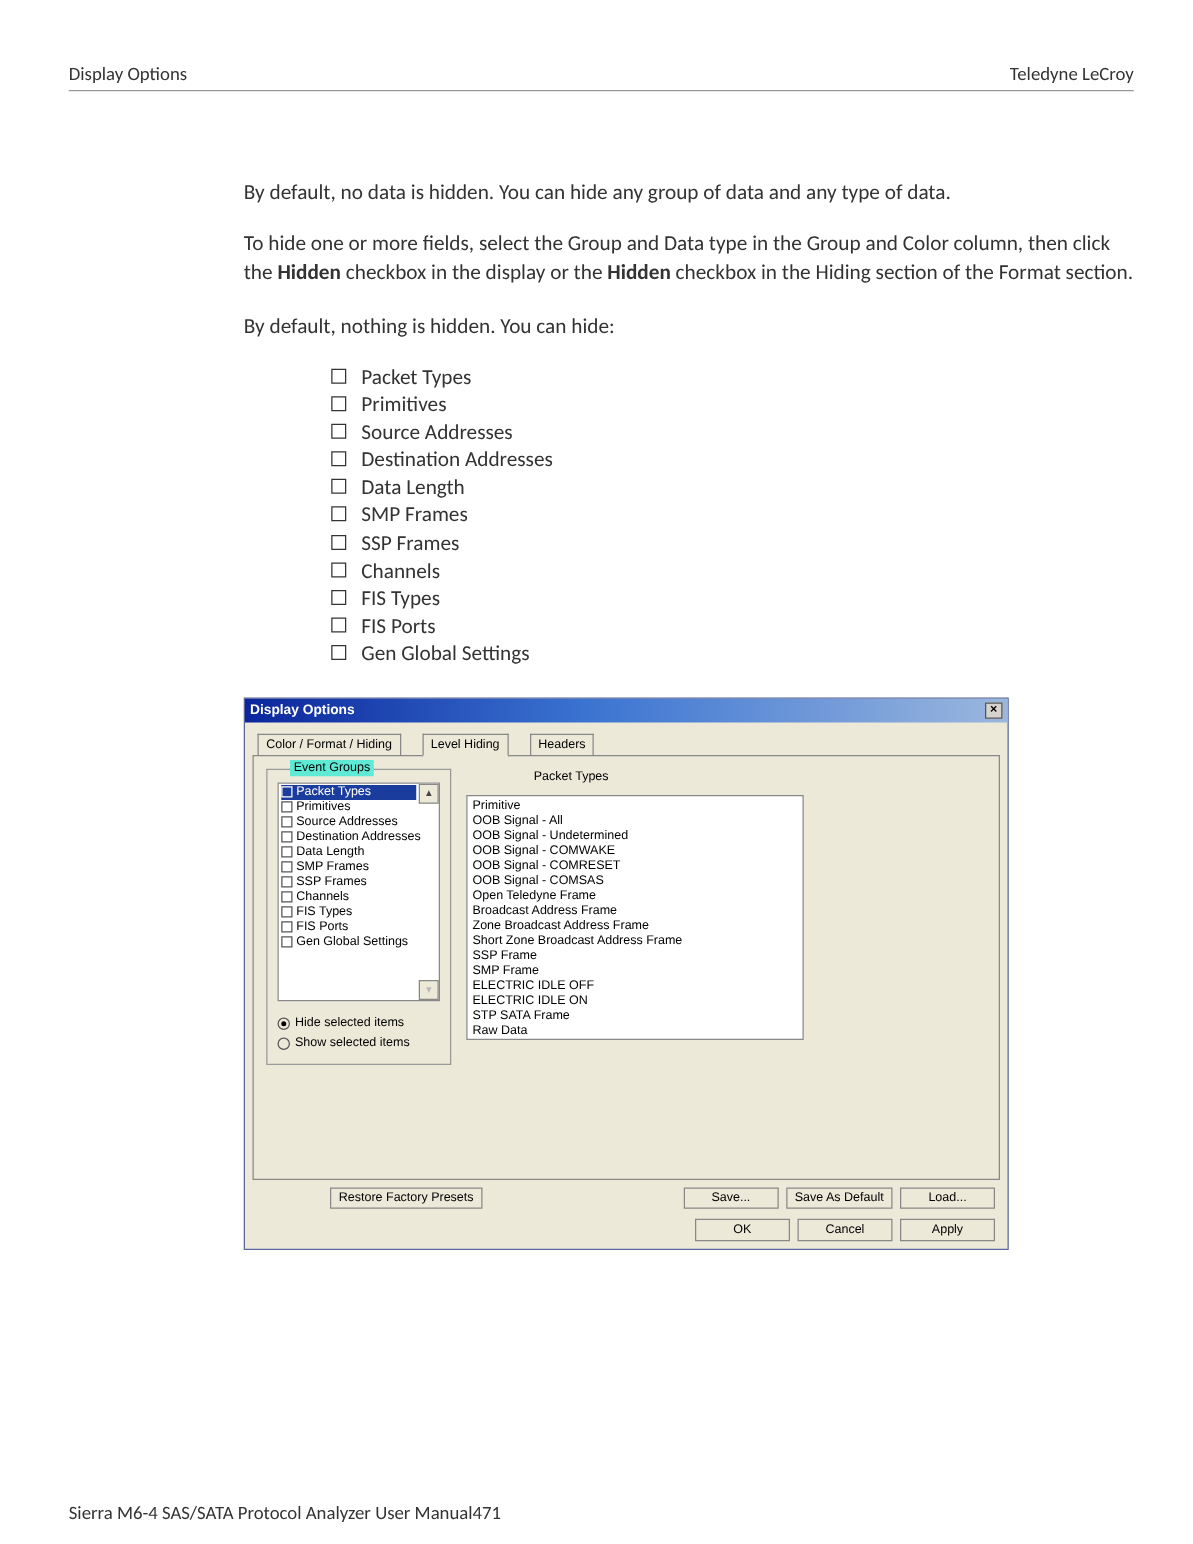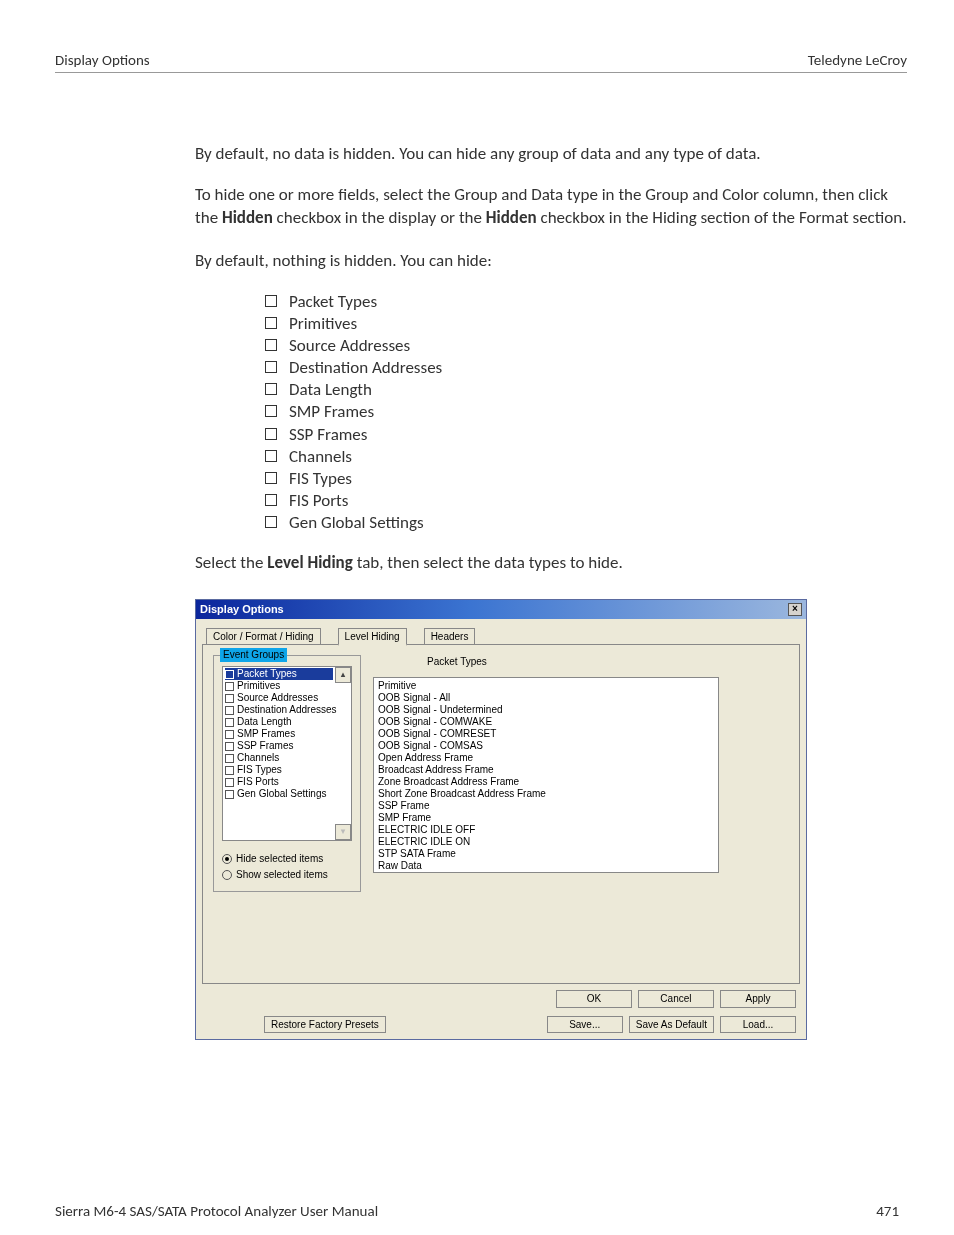--- a/index.html
+++ b/index.html
@@ -119,22 +119,22 @@
     border: 1px solid #999;
     position: relative;
     padding: 10px 8px 8px 8px;
     margin-bottom: 10px;
     width: 148px;
     float: left;
   }
   .groupbox .legend {
     position: absolute;
     top: -8px;
-    left: 6px;
-    background: #0ea5e9;
+    left: 18px;
+    background: #5eead4;
     padding: 0 3px;
     font-size: 10px;
   }
   .listbox {
     border: 1px solid #888;
     background: #fff;
     height: 175px;
     position: relative;
     padding: 0;
   }
@@ -179,21 +179,21 @@
     content: ""; width: 4px; height: 4px; background: #000; border-radius: 50%;
   }
   .right-panel {
     margin-left: 160px;
   }
   .right-title { text-align: left; font-size: 10px; margin: 0 0 8px 54px; }
   .details-box {
     border: 1px solid #888;
     background: #fff;
     height: 196px;
-    width: 346px;
+    width: 270px;
     padding: 2px 4px;
     font-size: 10px;
     line-height: 12px;
     overflow: hidden;
   }
   .btn {
     display: inline-block;
     min-width: 76px;
     padding: 1px 6px;
     font-size: 10px;
@@ -207,21 +207,21 @@
   .button-row {
     clear: both;
     text-align: right;
     padding: 6px 4px 2px 0;
   }
   .footer-row {
     position: absolute;
     bottom: 14px;
     left: 55px; right: 55px;
     display: flex;
-    justify-content: space-between;
+    justify-content: flex-start;
     font-size: 15px;
     color: #333;
   }
 </style>
 </head>
 <body>
 
 <div class="page">
   <div class="header-row">
     <span>Display Options</span>
@@ -244,23 +244,20 @@
       <li>Destination Addresses</li>
       <li>Data Length</li>
       <li>SMP Frames</li>
       <li>SSP Frames</li>
       <li>Channels</li>
       <li>FIS Types</li>
       <li>FIS Ports</li>
       <li>Gen Global Settings</li>
     </ul>
 
-    <p>
-      <span>Select the </span><b>Level Hiding</b><span> tab, then select the data types to hide.</span>
-    </p>
 
     <div class="dialog">
       <div class="dialog-title">
         <span>Display Options</span>
         <span class="close-icon">×</span>
       </div>
       <div class="dialog-body">
         <div class="tabstrip">
           <div class="tab">Color / Format / Hiding</div>
           <div class="tab active">Level Hiding</div>
@@ -334,48 +331,48 @@
 
           <div class="right-panel">
             <div class="right-title">Packet Types</div>
             <div class="details-box">
               <div>Primitive</div>
               <div>OOB Signal - All</div>
               <div>OOB Signal - Undetermined</div>
               <div>OOB Signal - COMWAKE</div>
               <div>OOB Signal - COMRESET</div>
               <div>OOB Signal - COMSAS</div>
-              <div>Open Address Frame</div>
+              <div>Open Teledyne Frame</div>
               <div>Broadcast Address Frame</div>
               <div>Zone Broadcast Address Frame</div>
               <div>Short Zone Broadcast Address Frame</div>
               <div>SSP Frame</div>
               <div>SMP Frame</div>
               <div>ELECTRIC IDLE OFF</div>
               <div>ELECTRIC IDLE ON</div>
               <div>STP SATA Frame</div>
               <div>Raw Data</div>
             </div>
           </div>
 
           <div style="clear:both"></div>
         </div>
 
         <div class="button-row">
-          <span class="btn">OK</span>
-          <span class="btn">Cancel</span>
-          <span class="btn">Apply</span>
-        </div>
-        <div class="button-row">
           <span class="btn wide" style="float:left; margin-left:62px;">Restore Factory Presets</span>
           <span class="btn">Save...</span>
           <span class="btn">Save As Default</span>
           <span class="btn">Load...</span>
           <div style="clear:both"></div>
         </div>
+        <div class="button-row">
+          <span class="btn">OK</span>
+          <span class="btn">Cancel</span>
+          <span class="btn">Apply</span>
+        </div>
       </div>
     </div>
 
   </div>
 
   <div class="footer-row">
     <span>Sierra M6-4 SAS/SATA Protocol Analyzer User Manual</span>
     <span>471</span>
   </div>
 </div>

